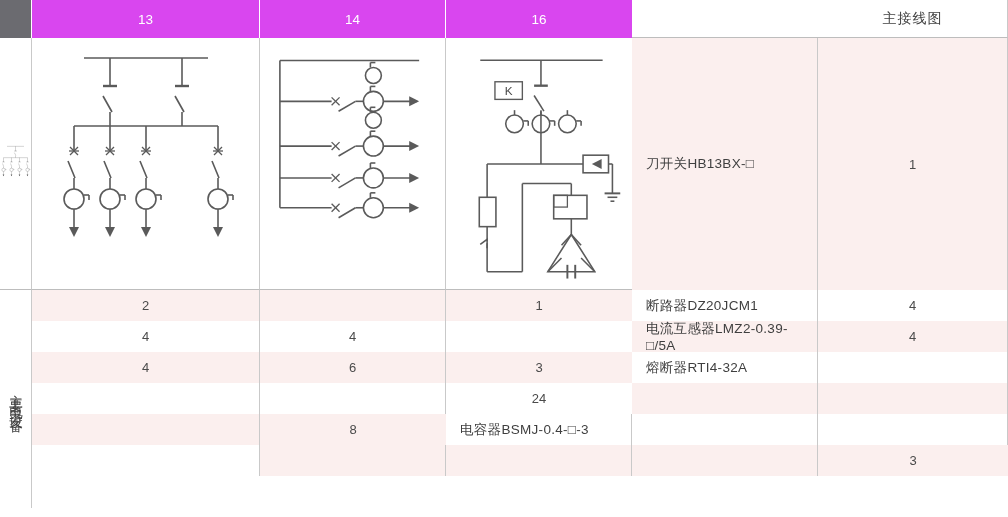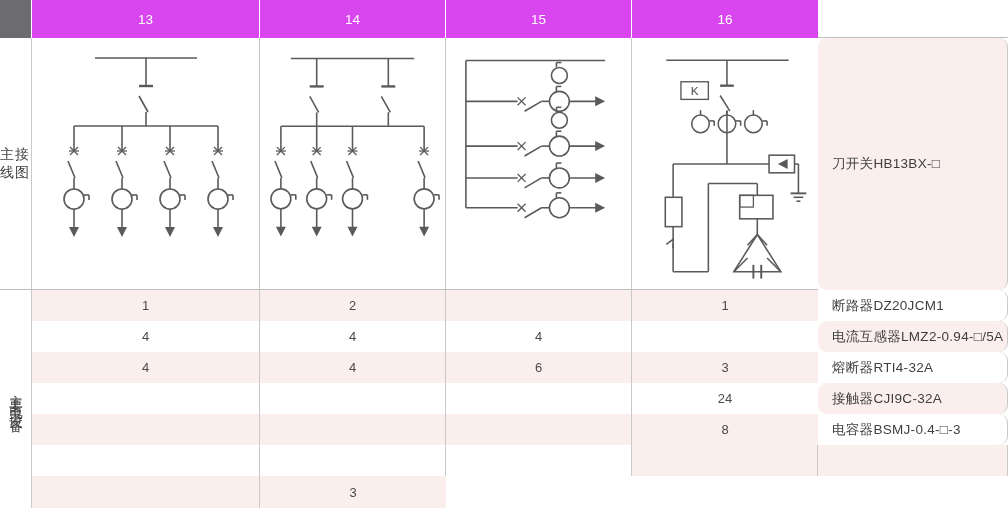--- a/index.html
+++ b/index.html
@@ -44,21 +44,20 @@
   .white{background:#ffffff;}
   .pink{background:#fbefee;}
 
   
   .rowlabel{
     justify-content:flex-start;
     padding-left:14px;
     font-size:13.5px;
     color:#3f3f3f;
     letter-spacing:.3px;
-    border-radius:9px;
   }
   .diagram-label{
     font-size:14px;
     color:#3f3f3f;
     letter-spacing:1px;
   }
   .vert-label{
     grid-row:3 / span 7;
     grid-column:1;
     writing-mode:vertical-rl;
@@ -73,21 +72,20 @@
   .val{font-size:13px;color:#4a4a4a;}
 </style>
 </head>
 <body>
 
 <div class="table">
 
   <div class="cell hdr hdr-blank"></div>
   <div class="cell hdr">13</div>
   <div class="cell hdr">14</div>
-  <div class="cell hdr">15</div>
   <div class="cell hdr last">16</div>
 
   <div class="cell white bd-b"></div>
   <div class="cell white bd-b bd-r diagram-label">主接线图</div>
 
   <div class="cell white bd-b bd-r diagram-cell">
     <svg width="186" height="252" viewBox="0 0 186 252" aria-hidden="true">
       <g stroke="#5a5a5a" fill="none" stroke-width="1.6">
 
         <line x1="42" y1="20" x2="144" y2="20"></line>
@@ -399,33 +397,32 @@
   <div class="cell pink bd-r val">2</div>
   <div class="cell pink bd-r val"></div>
   <div class="cell pink val">1</div>
 
   <div class="cell white bd-r rowlabel">断路器DZ20JCM1</div>
   <div class="cell white bd-r val">4</div>
   <div class="cell white bd-r val">4</div>
   <div class="cell white bd-r val">4</div>
   <div class="cell white val"></div>
 
-  <div class="cell pink bd-r rowlabel">电流互感器LMZ2-0.94-□/5A</div>
+  <div class="cell pink bd-r rowlabel">电流互感器LMZ2-0.39-□/5A</div>
   <div class="cell pink bd-r val">4</div>
   <div class="cell pink bd-r val">4</div>
   <div class="cell pink bd-r val">6</div>
   <div class="cell pink val">3</div>
 
   <div class="cell white bd-r rowlabel">熔断器RTI4-32A</div>
   <div class="cell white bd-r val"></div>
   <div class="cell white bd-r val"></div>
   <div class="cell white bd-r val"></div>
   <div class="cell white val">24</div>
 
-  <div class="cell pink bd-r rowlabel">接触器CJI9C-32A</div>
   <div class="cell pink bd-r val"></div>
   <div class="cell pink bd-r val"></div>
   <div class="cell pink bd-r val"></div>
   <div class="cell pink val">8</div>
 
   <div class="cell white bd-r rowlabel">电容器BSMJ-0.4-□-3</div>
   <div class="cell white bd-r val"></div>
   <div class="cell white bd-r val"></div>
   <div class="cell white bd-r val"></div>
 

